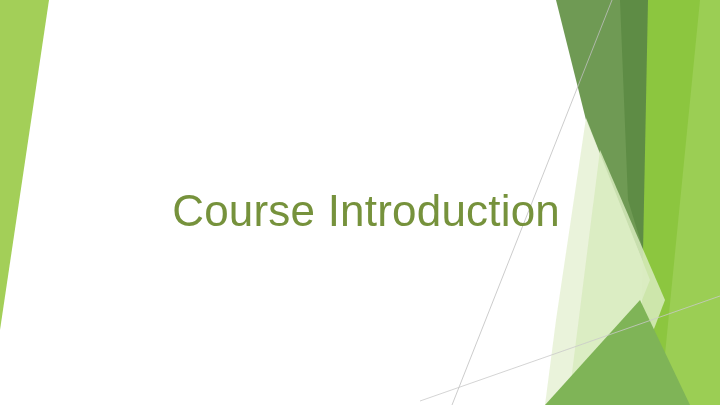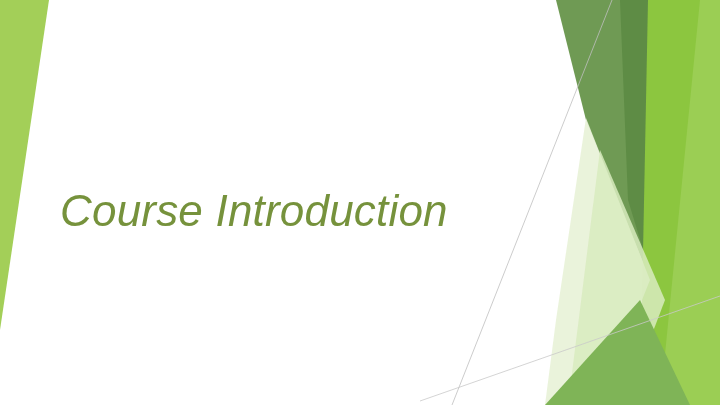--- a/index.html
+++ b/index.html
@@ -25,22 +25,21 @@
     pointer-events: none;
   }
   #title-block {
     position: absolute;
     left: 60px;
     top: 178px;
     width: 500px;
     height: 66px;
     display: flex;
     align-items: center;
-    justify-content: flex-start;
-    font-style: italic;
+    justify-content: flex-end;
   }
   #slide-title {
     font-family: "Liberation Sans", sans-serif;
     font-size: 44px;
     font-weight: 400;
     letter-spacing: 0.2px;
     line-height: 1.1;
     white-space: nowrap;
     margin: 0;
   }

